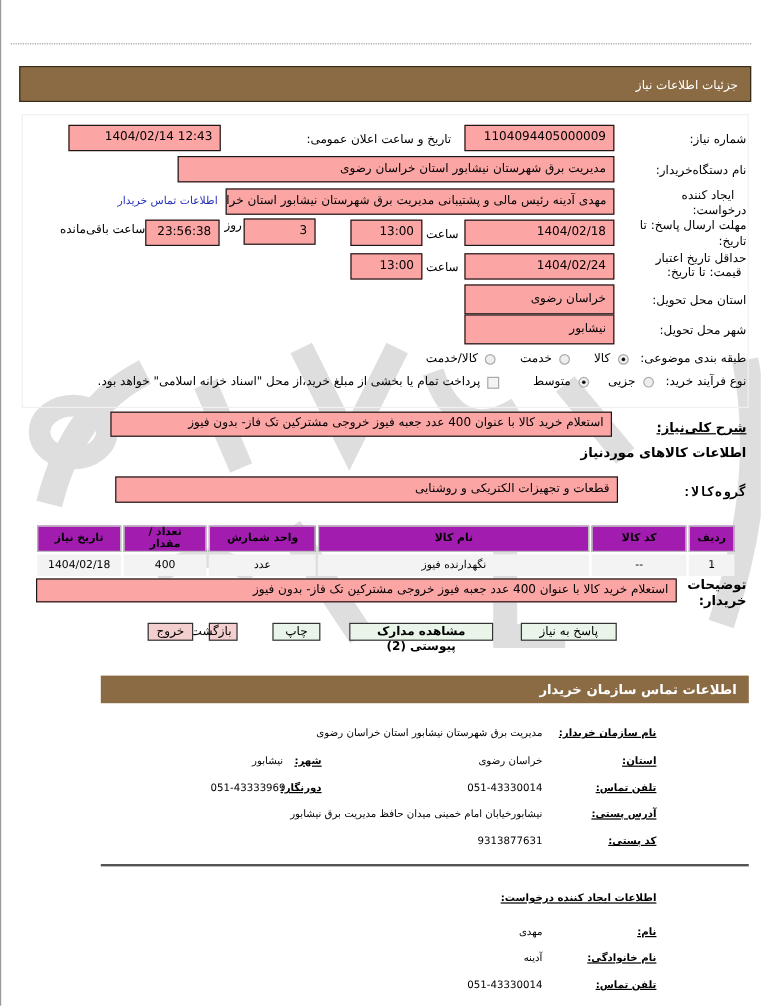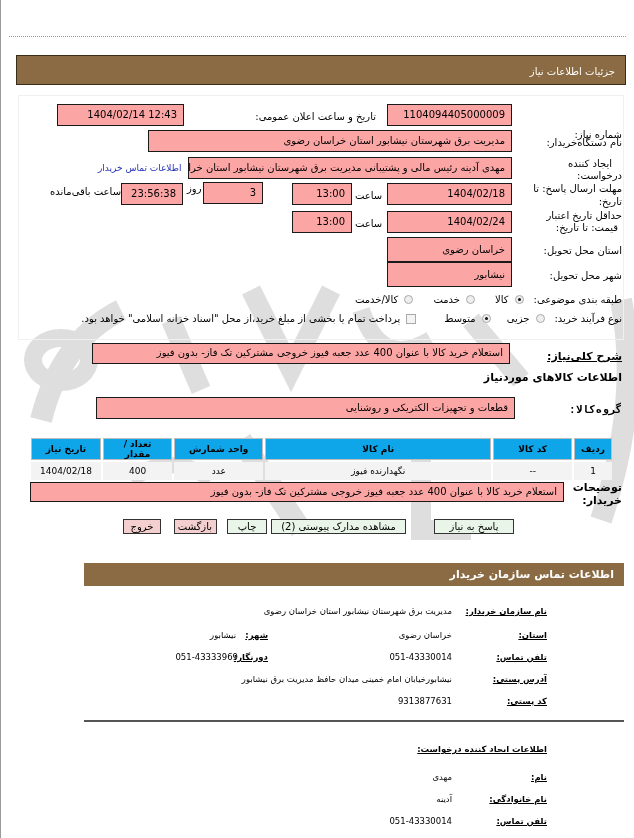--- a/index.html
+++ b/index.html
@@ -34,21 +34,21 @@
     border: 1px solid #aaa; background: #eee; vertical-align: middle; position: relative;
   }
   .radio.on::after {
     content: ""; position: absolute; left: 2px; top: 2px; width: 3px; height: 3px;
     border-radius: 50%; background: #111;
   }
   .chk { display: inline-block; width: 10px; height: 10px; border: 1px solid #aaa; background: #f4f4f4; vertical-align: middle; }
   .bold { font-weight: bold; font-size: 11px; }
   table.items { border-collapse: separate; border-spacing: 2px; direction: rtl; }
   table.items th {
-    background: #0ea5e9; font-weight: bold; font-size: 9px; height: 18px; padding: 0 6px;
+    background: #a21caf; font-weight: bold; font-size: 9px; height: 18px; padding: 0 6px;
     border: 1px solid #bdbdbd;
   }
   table.items td { background: #f3f3f3; font-size: 9px; height: 18px; text-align: center; padding: 0 6px; }
   .btn {
     height: 15px; font-size: 10px; text-align: center; direction: rtl;
     border: 1px solid #333; line-height: 13px; padding: 0 4px;
   }
   .btn.green { background: #e8f5e8; }
   .btn.pink { background: #f4cfcf; }
   .hdr2 {
@@ -77,21 +77,21 @@
   <path d="M420 160 L420 250 L470 250" stroke="#9a9a9a" stroke-width="20" fill="none"></path>
   <path d="M130 200 Q170 170 210 200" stroke="#9a9a9a" stroke-width="16" fill="none"></path>
 </svg>
 
 <div class="abs hdr">
   <span>جزئیات اطلاعات نیاز</span>
 </div>
 
 <div class="abs panel"></div>
 
-<div class="abs lbl" style="right:12px; top:129px;">شماره نیاز:</div>
+<div class="abs lbl" style="right:12px; top:111px;">شماره نیاز:</div>
 <div class="abs box ltr" style="left:386px; top:104px; width:125px;">1104094405000009</div>
 <div class="abs lbl" style="right:258px; top:111px;">تاریخ و ساعت اعلان عمومی:</div>
 <div class="abs box ltr" style="left:56px; top:104px; width:127px;">1404/02/14 12:43</div>
 
 <div class="abs lbl" style="right:12px; top:137px;">نام دستگاه‌خریدار:</div>
 <div class="abs box" style="left:147px; top:130px; width:364px;">مدیریت برق  شهرستان  نیشابور استان خراسان  رضوی</div>
 
 <div class="abs lbl" style="right:22px; top:158px;">ایجاد کننده</div>
 <div class="abs lbl" style="right:12px; top:170px;">درخواست:</div>
 <div class="abs box" style="left:187px; top:157px; width:324px;">مهدی آدینه رئیس مالی و  پشتیبانی مدیریت برق  شهرستان  نیشابور استان خراسان رضوی</div>
@@ -170,23 +170,23 @@
       </tr>
     </tbody>
   </table>
 </div>
 
 <div class="abs lbl bold" style="right:12px; top:481px;">توضیحات</div>
 <div class="abs lbl bold" style="right:12px; top:494px;">خریدار:</div>
 <div class="abs box" style="left:29px; top:482px; width:534px; height:20px; padding-top:3px;">استعلام خرید کالا با عنوان  400 عدد جعبه فیوز خروجی  مشترکین تک فاز- بدون فیوز</div>
 
 <div class="abs btn green" style="left:433px; top:519px; width:80px;">پاسخ به نیاز</div>
-<div class="abs btn green" style="left:270px; top:519px; width:135px;">مشاهده مدارک پیوستی (2)</div>
+<div class="abs btn green" style="left:290px; top:519px; width:120px;font-weight:bold;">مشاهده مدارک پیوستی (2)</div>
 <div class="abs btn green" style="left:226px; top:519px; width:40px;">چاپ</div>
-<div class="abs btn pink" style="left:173px; top:519px; width:43px;">بازگشت</div>
+<div class="abs btn pink" style="left:173px; top:519px; width:24px;">بازگشت</div>
 <div class="abs btn pink" style="left:122px; top:519px; width:38px;">خروج</div>
 
 <div class="abs hdr2">
   <span>اطلاعات تماس سازمان خریدار</span>
 </div>
 
 <div class="abs ci b" style="right:87px; top:606px;">نام سازمان  خریدار:</div>
 <div class="abs ci" style="right:182px; top:606px;">مدیریت برق شهرستان نیشابور استان خراسان رضوی</div>
 
 <div class="abs ci b" style="right:87px; top:630px;">استان:</div>

